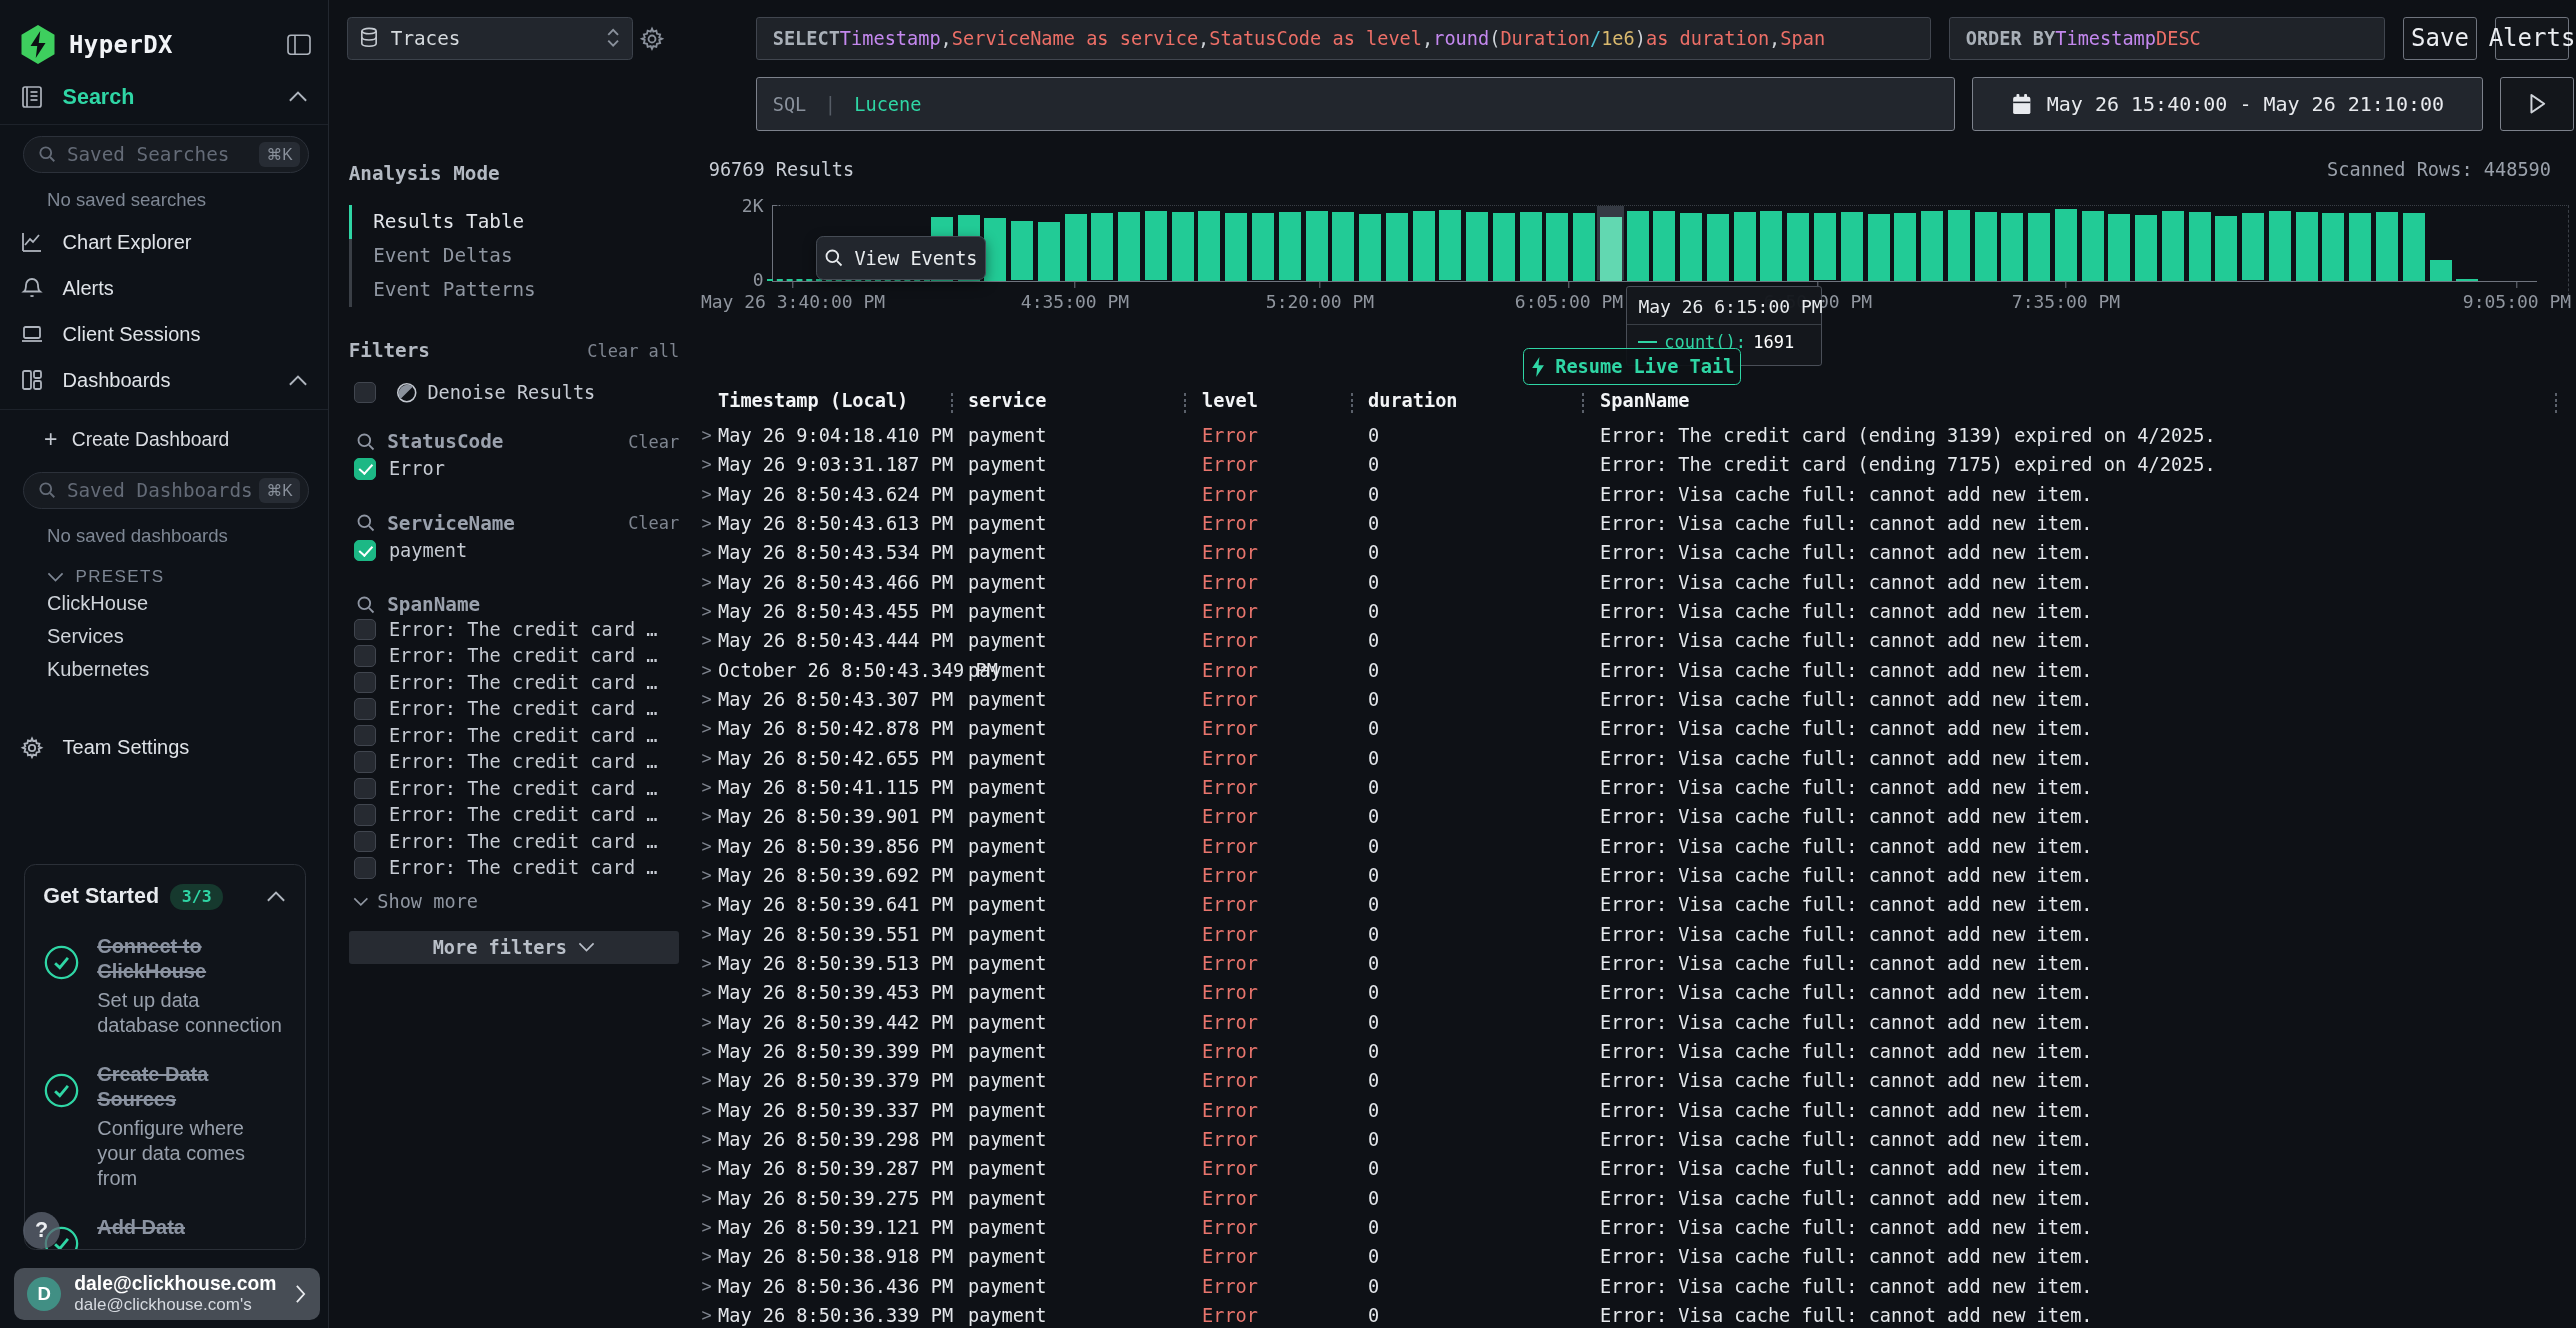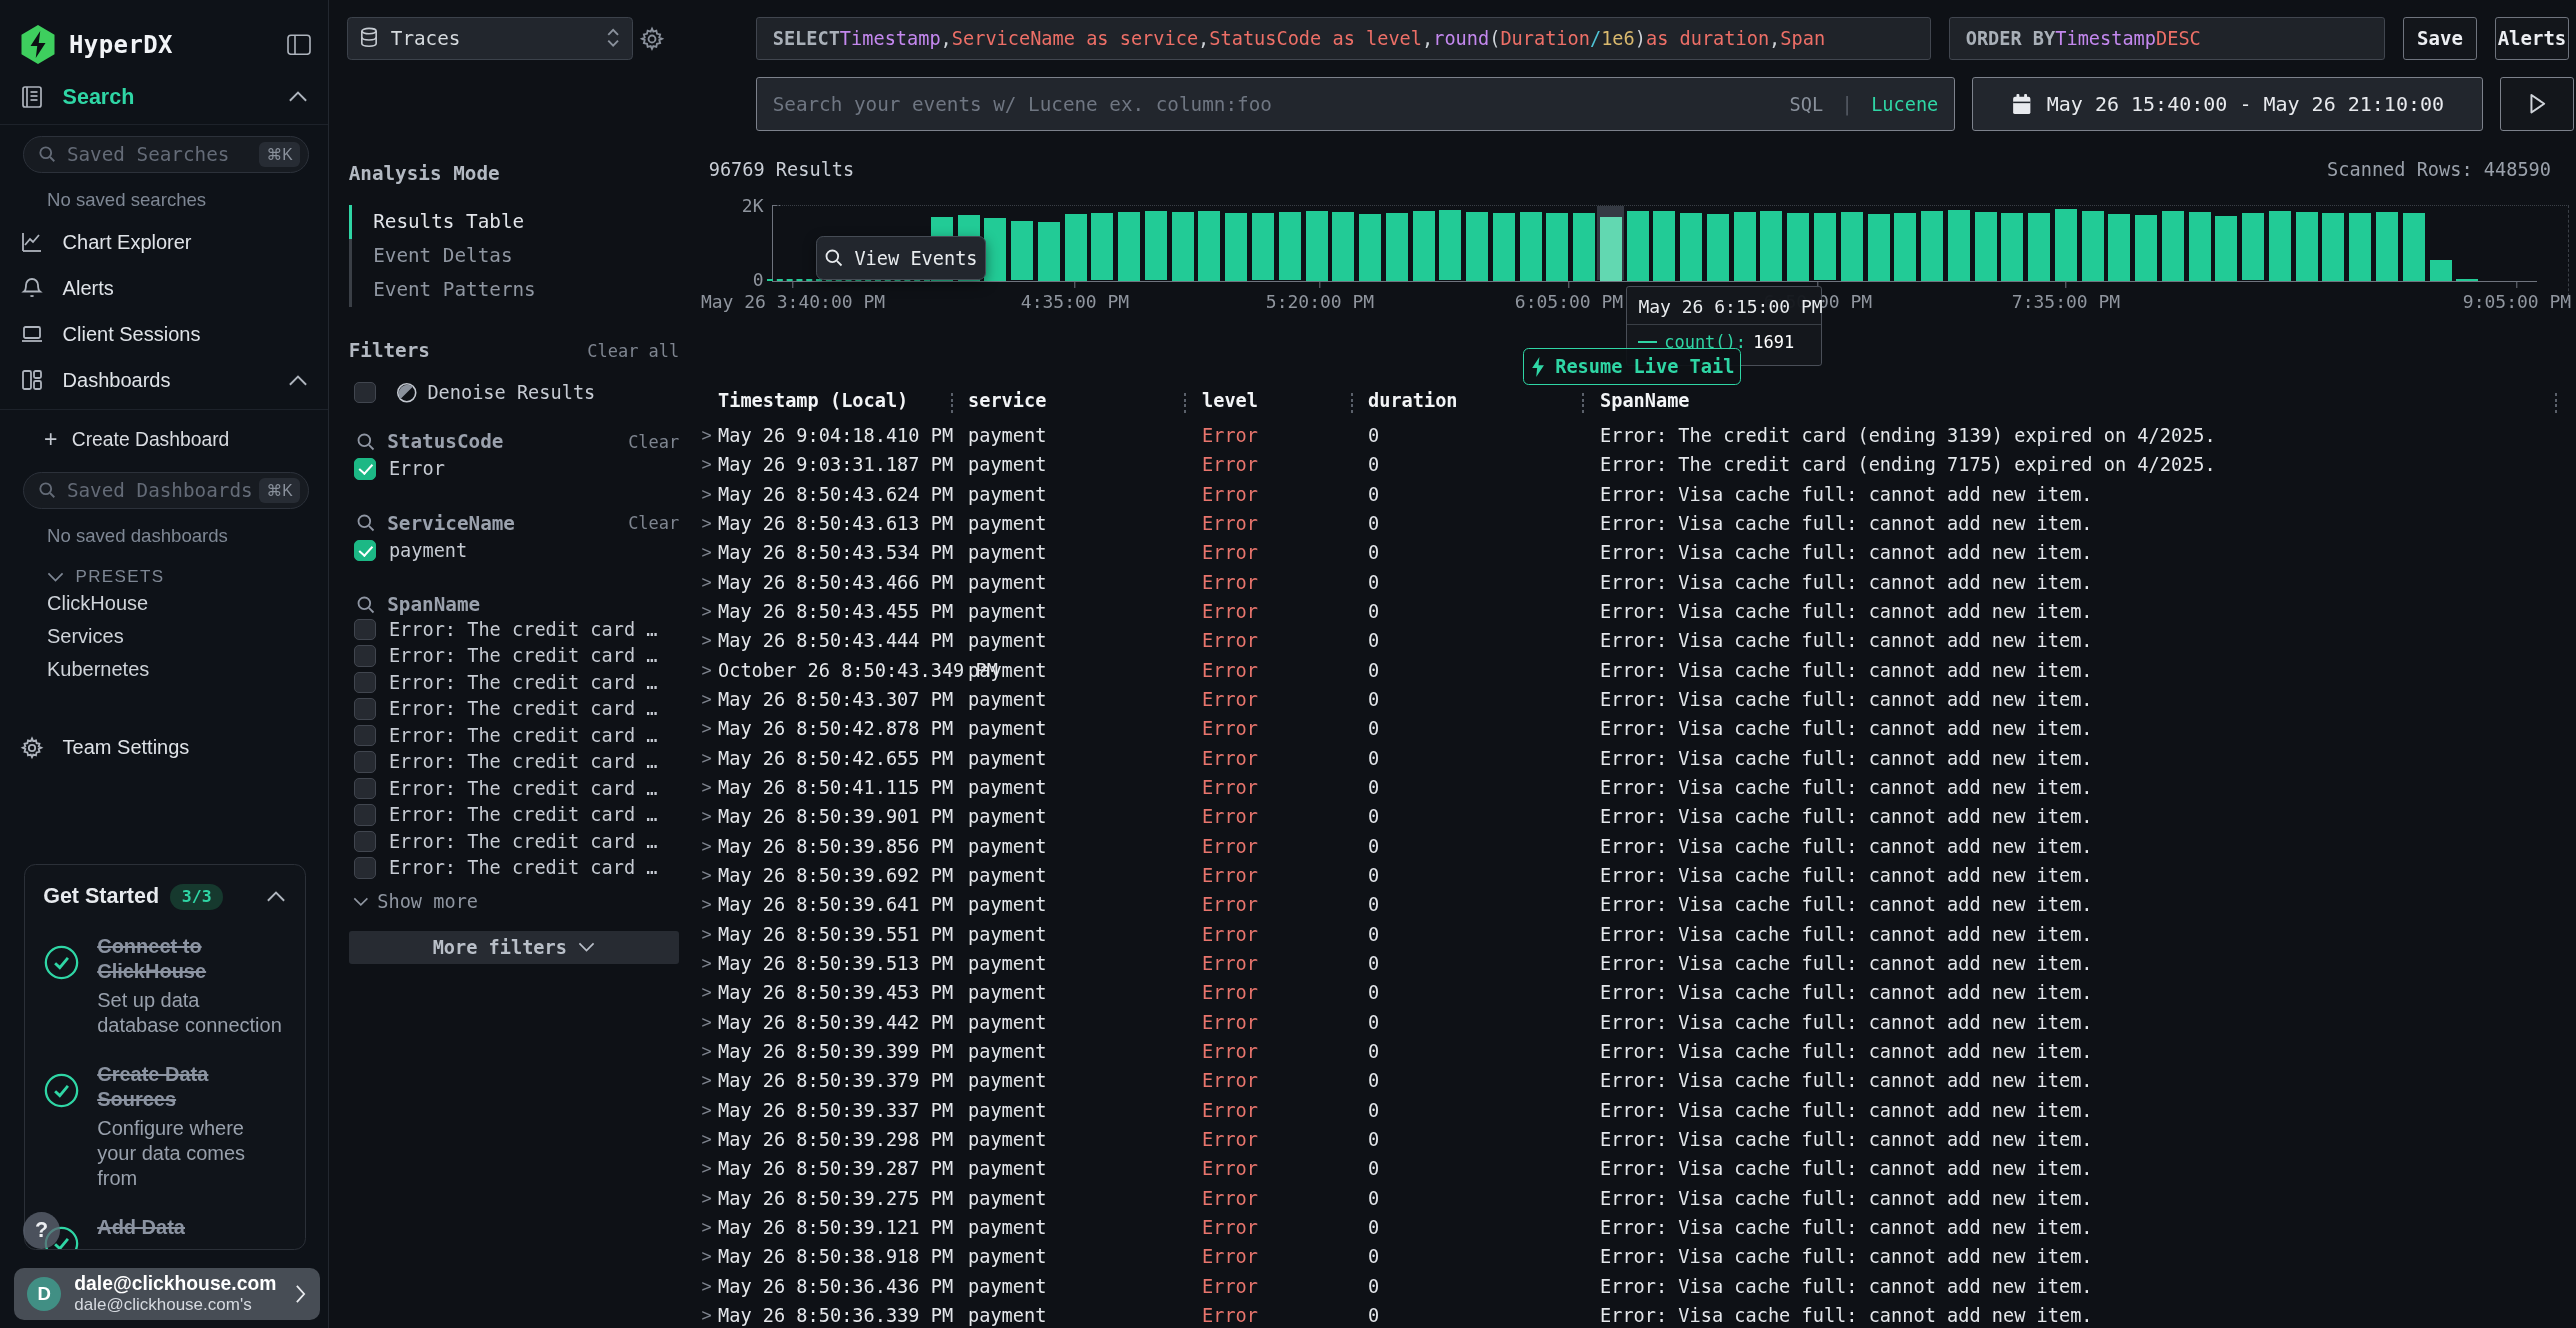--- a/index.html
+++ b/index.html
@@ -62,21 +62,21 @@
   .gear-btn{position:absolute;left:639px;top:26px;color:#8a919c;cursor:pointer}
   .code-box{position:absolute;top:16.5px;height:43px;background:#1f2329;border:0.7px solid #41464f;border-radius:2.9px;display:flex;align-items:center;padding:0 15.7px;font-family:var(--mono);font-size:18.6px;white-space:nowrap;overflow:hidden;cursor:text}
   #sql-box{left:756px;width:1175px}
   #orderby-box{left:1949px;width:436px}
   .tok-kw{color:#a9b0b8;font-weight:bold}
   .tok-plain{color:#cdd2d8}
   .tok-purple{color:var(--purple)}
   .tok-salmon{color:var(--salmon)}
   .tok-cyan{color:var(--cyan)}
   .tok-yellow{color:var(--yellow)}
-  .top-btn{position:absolute;top:16.5px;height:43px;background:#13161b;border:1.4px solid #6f747e;border-radius:2.9px;color:#eceef2;font-family:var(--mono);font-weight:bold;font-size:19px;display:flex;align-items:center;justify-content:center;cursor:pointer}
+  .top-btn{position:absolute;top:16.5px;height:43px;background:#13161b;border:1.4px solid #6f747e;border-radius:2.9px;color:#eceef2;font-family:var(--mono);font-weight:normal;font-size:24px;display:flex;align-items:center;justify-content:center;cursor:pointer}
   #save-btn{left:2403px;width:74px}
   #alerts-btn{left:2495px;width:74px}
   .search-row-input{position:absolute;left:756px;top:77px;width:1199px;height:54px;background:var(--panel);border:1.4px solid var(--border-inp);border-radius:2.9px;display:flex;align-items:center;padding:0 15.7px}
   .search-row-input input{flex:1;background:transparent;border:none;outline:none;color:#dfe3e8;font-size:19.3px;font-family:var(--mono)}
   .search-row-input input::placeholder{color:#6f7682}
   .lang-toggle{font-family:var(--mono);font-size:18.6px;white-space:nowrap;cursor:pointer}
   .lang-toggle .sql{color:#8a919c}
   .lang-toggle .sep{color:#565c66;margin:0 7.2px}
   .lang-toggle .lucene{color:var(--green)}
   .date-box{position:absolute;left:1972px;top:77px;width:511px;height:54px;background:var(--panel);border:1.4px solid var(--border-inp);border-radius:2.9px;display:flex;align-items:center;justify-content:center;color:#e8eaee;font-family:var(--mono);font-size:20px;cursor:pointer}
@@ -381,21 +381,20 @@
     </div>
   <div class="code-box" id="orderby-box">
       <span class="tok-kw">ORDER BY </span>
       <span class="tok-purple">Timestamp </span>
       <span class="tok-salmon">DESC</span>
     </div>
   <button class="top-btn" id="save-btn">Save</button>
   <button class="top-btn" id="alerts-btn">Alerts</button>
 
   <div class="search-row-input">
-    <input placeholder="Search your events w/ Lucene ex. column:foo" style="">
     <span class="lang-toggle">
       <span class="sql">SQL</span>
       <span class="sep">|</span>
       <span class="lucene">Lucene</span>
     </span>
   </div>
   <div class="date-box">
     <svg width="21.5" height="23" viewBox="0 0 22 24" fill="#e8eaee">
         <rect x="2" y="4" width="18" height="18" rx="2"></rect>
         <rect x="5.5" y="1" width="3" height="5" rx="1"></rect>

